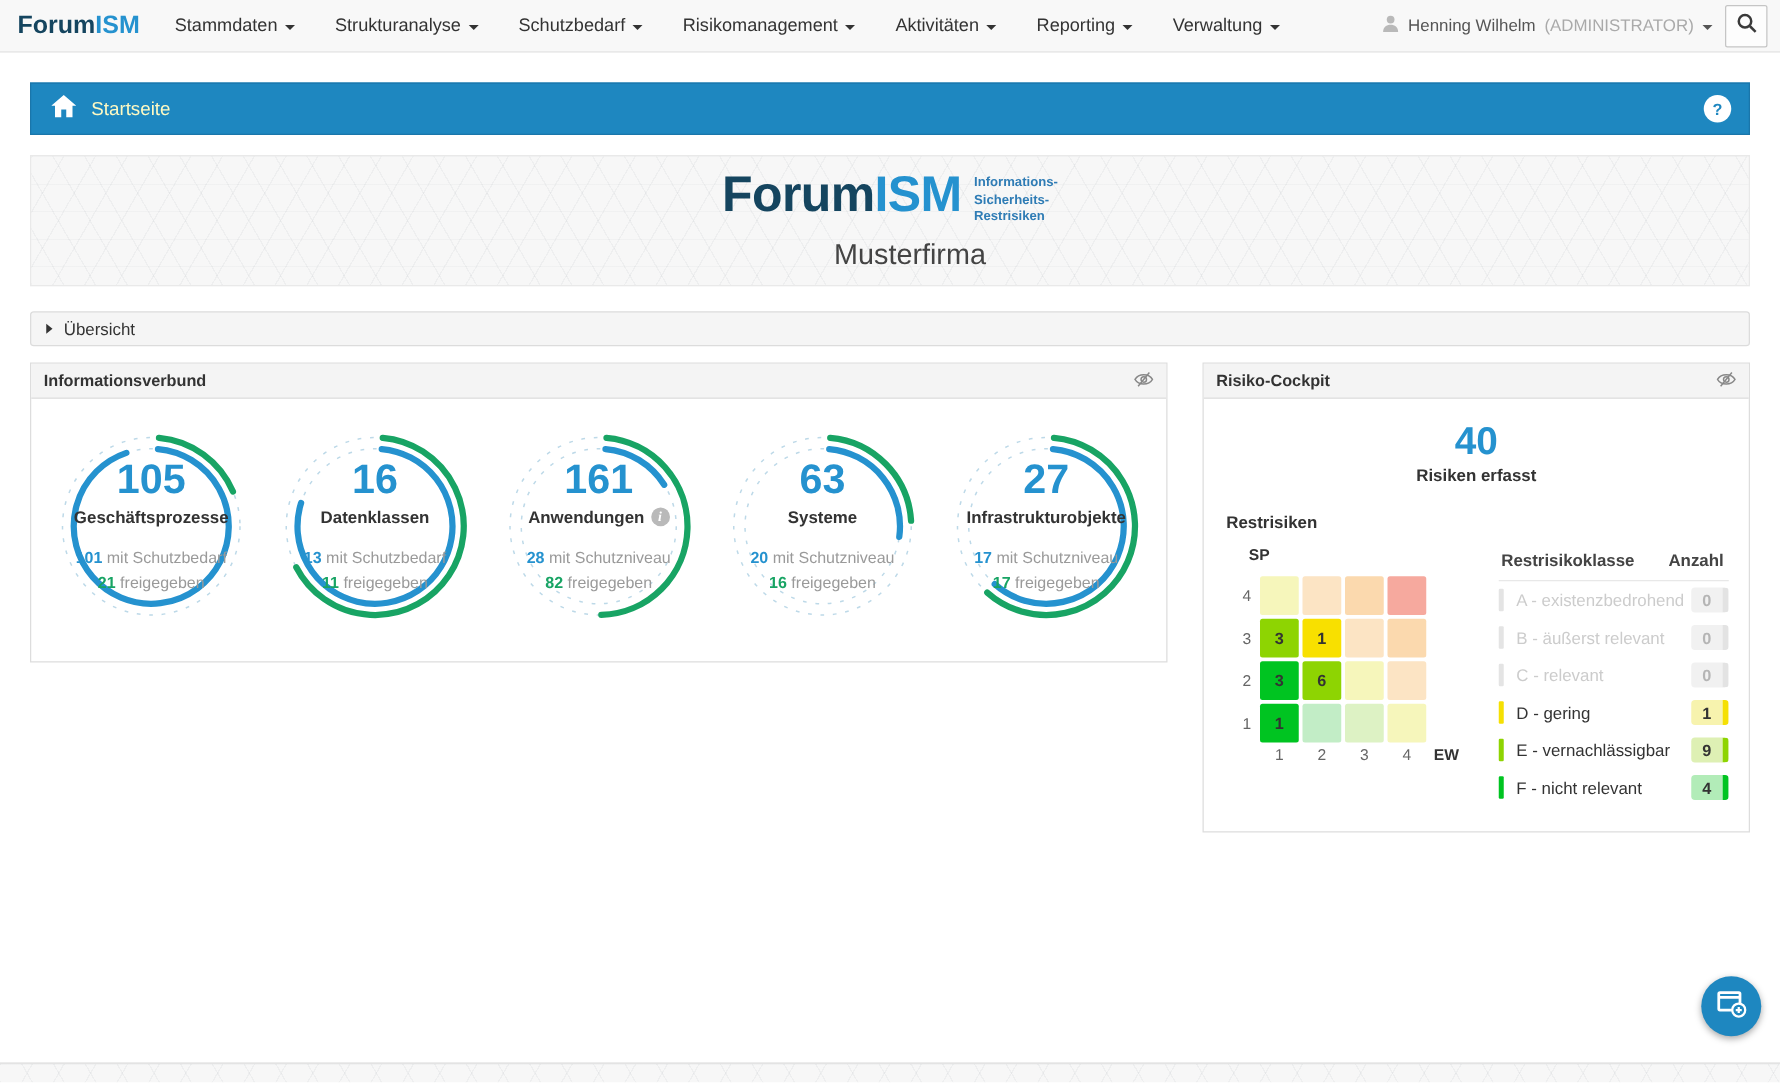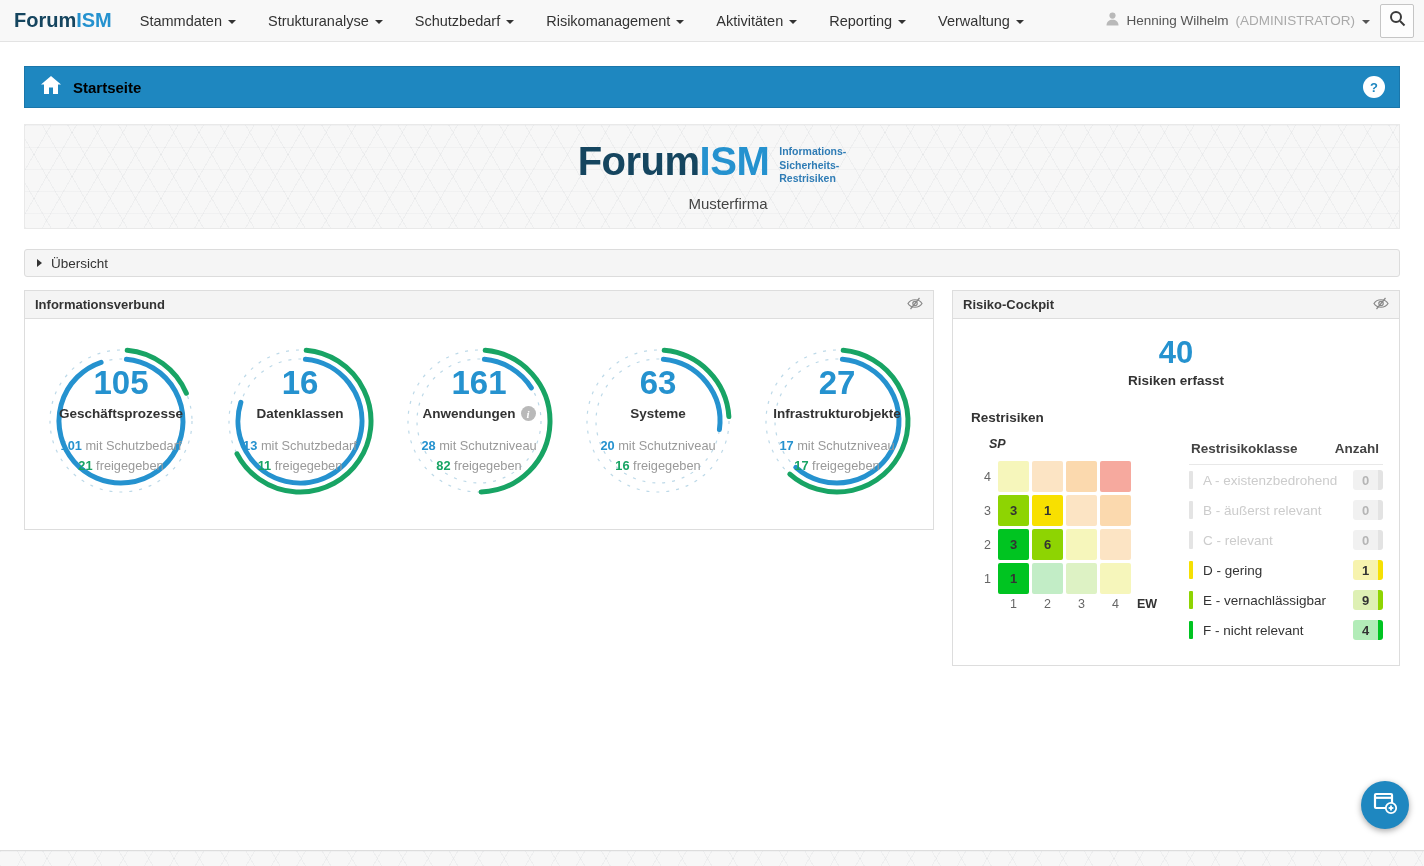--- a/index.html
+++ b/index.html
@@ -26,38 +26,38 @@
                 border-top:4px solid #333; margin-top:2px; }
   .nav-right { margin-left:auto; display:flex; align-items:center; gap:10px; }
   .user-box { display:flex; align-items:center; gap:7px; font-size:13.5px; color:#555; cursor:pointer; }
   .user-role { color:#aaa; }
   .user-box .caret-down { border-top-color:#555; }
   .search-btn { width:34px; height:34px; border:1px solid #c5c5c5; background:#fdfdfd; border-radius:2px;
                 display:flex; align-items:center; justify-content:center; margin-right:10px; cursor:pointer; }
   
   .titlebar { margin:24px 24px 0; height:42px; background:#1e87c0; border:1px solid #1a76aa;
               display:flex; align-items:center; padding:0 14px 0 16px; }
-  .titlebar-label { color:#000000; font-size:15px; font-weight:bold; margin-left:12px; cursor:pointer; }
+  .titlebar-label { color:#fef9c3; font-size:15px; font-weight:normal; margin-left:12px; cursor:pointer; }
   .help-circle { margin-left:auto; width:22px; height:22px; border-radius:50%; background:#fff; color:#1e87c0;
                  display:flex; align-items:center; justify-content:center; font-weight:bold; font-size:13px; cursor:pointer; }
   
   .hero { margin:16px 24px 0; height:105px; border:1px solid #e9e9e9;
           display:flex; flex-direction:column; align-items:center; justify-content:center; }
   .brand-row { display:flex; align-items:flex-start; gap:10px; }
   .brand-main { font-size:40px; font-weight:bold; line-height:1; letter-spacing:-0.5px; }
   .brand-tag { font-size:10.5px; color:#2f7cb5; font-weight:bold; line-height:1.3; margin-top:4px; }
   .brand-tag span { display:block; }
-  .company { font-size:15px; color:#444; margin-top:9px;margin-left:32px; }
+  .company { font-size:23px; color:#444; margin-top:9px;margin-left:32px; }
   
   .overview { margin:20px 24px 0; height:28px; background:#f5f5f5; border:1px solid #dcdcdc; border-radius:3px;
               display:flex; align-items:center; padding:0 12px; font-size:13.5px; color:#333; gap:9px; cursor:pointer; }
   .caret-right { width:0; height:0; border-top:4px solid transparent; border-bottom:4px solid transparent;
                  border-left:5px solid #333; }
   
-  .content-row { margin:13px 24px 0; display:flex; gap:18px; align-items:flex-start; }
+  .content-row { margin:13px 24px 0; display:flex; gap:28px; align-items:flex-start; }
   .panel { border:1px solid #ddd; background:#fff; }
   .panel-header { height:28px; background:#f4f4f4; border-bottom:1px solid #ddd; display:flex; align-items:center;
                   padding:0 10px; font-size:13px; font-weight:bold; color:#333; }
   .eye-btn { margin-left:auto; cursor:pointer; display:flex; align-items:center; }
   .iv-panel { width:910px; }
   .iv-body { display:flex; justify-content:space-between; padding:16px 10px 12px; }
   
   .gauge-card { width:172px; height:182px; position:relative; cursor:pointer; }
   .gauge-card svg { position:absolute; top:0; left:0; }
   .gauge-text { position:absolute; top:0; left:0; width:172px; height:172px;
@@ -75,21 +75,21 @@
   .rc-body { padding:18px 16px 20px; }
   .stats { display:flex; }
   .stat { flex:1; text-align:center; }
   .stat-num { font-size:31px; font-weight:bold; color:#2592cf; line-height:1; }
   .stat-suffix { font-size:15px; color:#9a9a9a; font-weight:bold; margin-left:3px; }
   .stat-label { font-size:13.5px; font-weight:bold; color:#333; margin-top:5px; }
   .section-label { font-weight:bold; font-size:13.5px; color:#333; margin:22px 0 4px 2px; }
   .cockpit-grid { display:flex; }
   
   .heatmap { width:206px; }
-  .hm-sp { font-weight:bold; font-size:12.5px; color:#333; margin:8px 0 10px 20px;font-style:italic; }
+  .hm-sp { font-weight:bold; font-size:12.5px; color:#333; margin:8px 0 10px 20px; }
   .hm-row { display:flex; align-items:center; margin-bottom:3px; }
   .hm-rlabel { width:22px; text-align:right; font-size:12.5px; color:#666; margin-right:7px; }
   .hm-cell { width:31px; height:31px; margin-right:3px; border-radius:2px;
              display:flex; align-items:center; justify-content:center; font-size:13px; font-weight:bold; color:#333; }
   .hm-cols { display:flex; align-items:center; margin-left:29px; margin-top:3px; }
   .hm-clabel { width:31px; margin-right:3px; text-align:center; font-size:12.5px; color:#666; }
   .hm-ew { font-weight:bold; font-size:12.5px; color:#333; margin-left:3px; }
   
   .risk-table { flex:1; margin-left:14px; margin-top:12px; }
   .rt-header { display:flex; justify-content:space-between; font-size:13.5px; font-weight:bold; color:#444;

